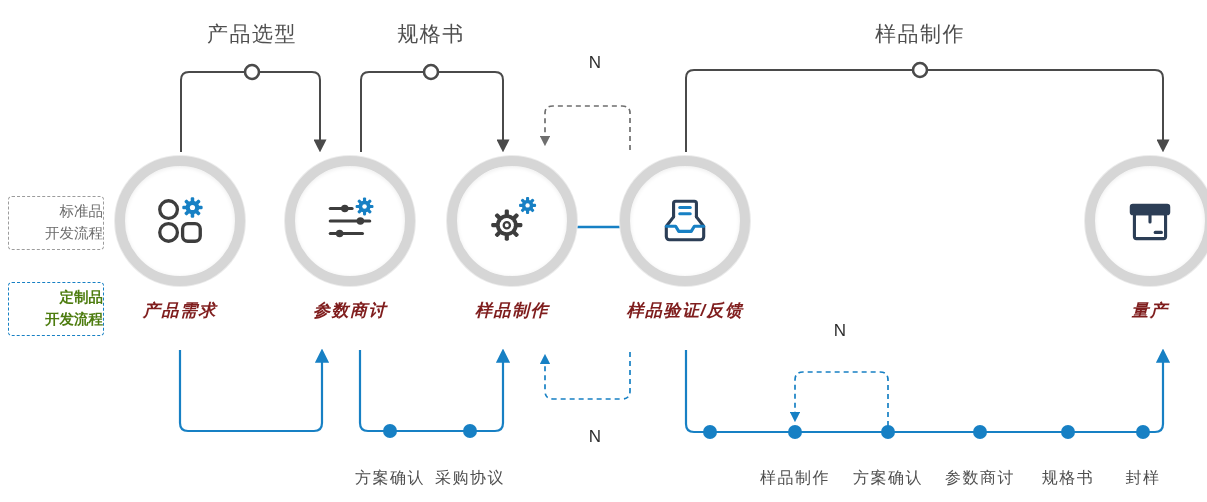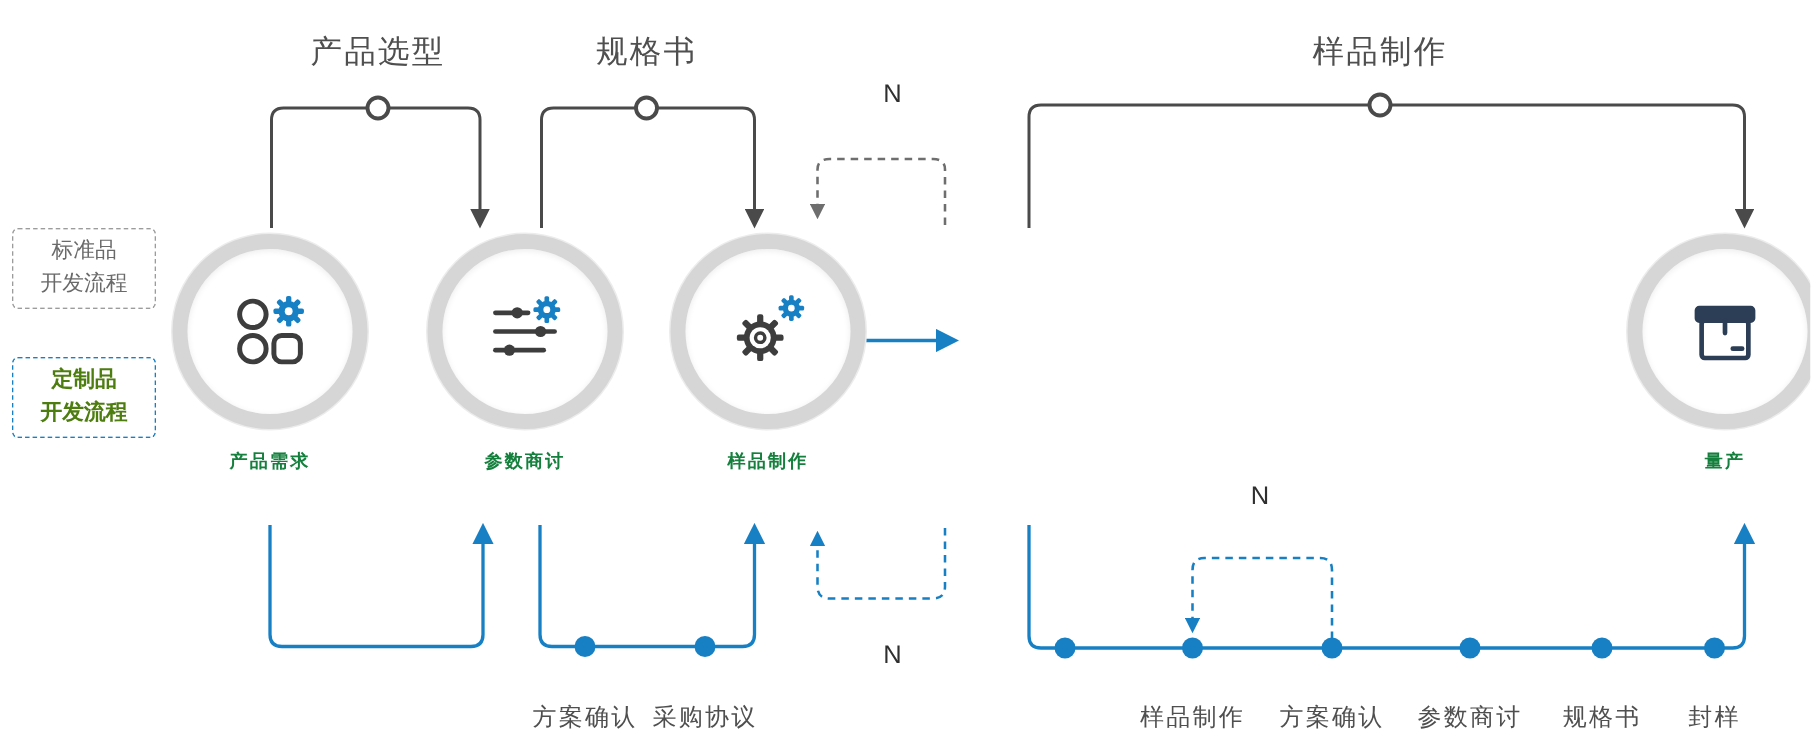--- a/index.html
+++ b/index.html
@@ -9,24 +9,24 @@
 
   .top-label{position:absolute;top:20px;transform:translateX(-50%);font-size:21px;color:#4f4f4f;letter-spacing:1.5px;white-space:nowrap;}
   .bottom-label{position:absolute;top:468px;transform:translateX(-50%);font-size:16px;color:#4f4f4f;letter-spacing:1.5px;white-space:nowrap;}
   .n-label{position:absolute;transform:translate(-50%,-50%);font-size:17px;color:#2f2f2f;}
 
   .stage{position:absolute;top:156px;width:130px;height:180px;}
   .ring{width:130px;height:130px;border-radius:50%;background:#fff;border:10px solid #d6d6d6;
         box-sizing:border-box;display:flex;align-items:center;justify-content:center;
         box-shadow:0 0 0 1px #ececec, inset 0 1px 4px rgba(0,0,0,0.08);}
   .stage-label{position:absolute;top:143px;left:50%;transform:translateX(-50%);
-        font-size:12px;font-weight:bold;color:#15803d;letter-spacing:1.5px;white-space:nowrap;}
-
-  .legend{position:absolute;left:8px;width:96px;border-radius:4px;text-align:center;
-        padding:4px 0;font-size:14.5px;line-height:1.5;box-sizing:border-box;}
+        font-size:17px;font-weight:bold;color:#7f1d1d;letter-spacing:1.5px;white-space:nowrap;font-style:italic;}
+
+  .legend{position:absolute;left:8px;width:96px;border-radius:4px;text-align:right;
+        padding:4px 0;font-size:14.5px;line-height:1.5;box-sizing:border-box;margin-top:44px;}
   .legend-standard{top:152px;border:1.6px dashed #9c9c9c;color:#6a6a6a;}
   .legend-custom{top:238px;border:1.6px dashed #1780c4;color:#4d7c0f;font-weight:bold;}
 </style>
 </head>
 <body>
 
 <div class="canvas">
 
   <svg class="connectors" xmlns="http://www.w3.org/2000/svg">
     <defs>
@@ -163,20 +163,36 @@
             <rect x="-1.5" y="-8.2" width="3" height="16.4" rx="1" transform="rotate(135)"></rect>
             <circle r="5.5"></circle>
           </g>
           <circle r="2.1" fill="#fff"></circle>
         </g>
       </svg>
     </div>
     <div class="stage-label">样品制作</div>
   </div>
 
+  <div class="stage" style="left:620px">
+    <div class="ring">
+      <svg width="54" height="54" viewBox="0 0 52 52">
+        <g fill="none" stroke="#2c3e56" stroke-width="3" stroke-linejoin="round" stroke-linecap="round">
+          <path d="M15 22 V9 a2 2 0 0 1 2 -2 h18 a2 2 0 0 1 2 2 v13"></path>
+          <path d="M15 22 l-7 9 v10 a3 3 0 0 0 3 3 h30 a3 3 0 0 0 3 -3 v-10 l-7 -9"></path>
+        </g>
+        <g fill="none" stroke="#1780c4" stroke-width="3" stroke-linecap="round" stroke-linejoin="round">
+          <line x1="21" y1="13" x2="31" y2="13"></line>
+          <line x1="21" y1="19" x2="31" y2="19"></line>
+          <path d="M8 31 h9 l3 5 h12 l3 -5 h9"></path>
+        </g>
+      </svg>
+    </div>
+    <div class="stage-label">样品验证/反馈</div>
+  </div>
 
   <div class="stage" style="left:1085px">
     <div class="ring">
       <svg width="54" height="54" viewBox="0 0 52 52">
         <g fill="none" stroke="#2c3e56" stroke-width="3" stroke-linejoin="round" stroke-linecap="round">
           <rect x="11" y="19" width="30" height="24" rx="2"></rect>
           <rect x="8" y="11" width="36" height="8" rx="1.5" fill="#2c3e56"></rect>
           <line x1="26" y1="19" x2="26" y2="27"></line>
           <line x1="31" y1="37" x2="37" y2="37"></line>
         </g>

